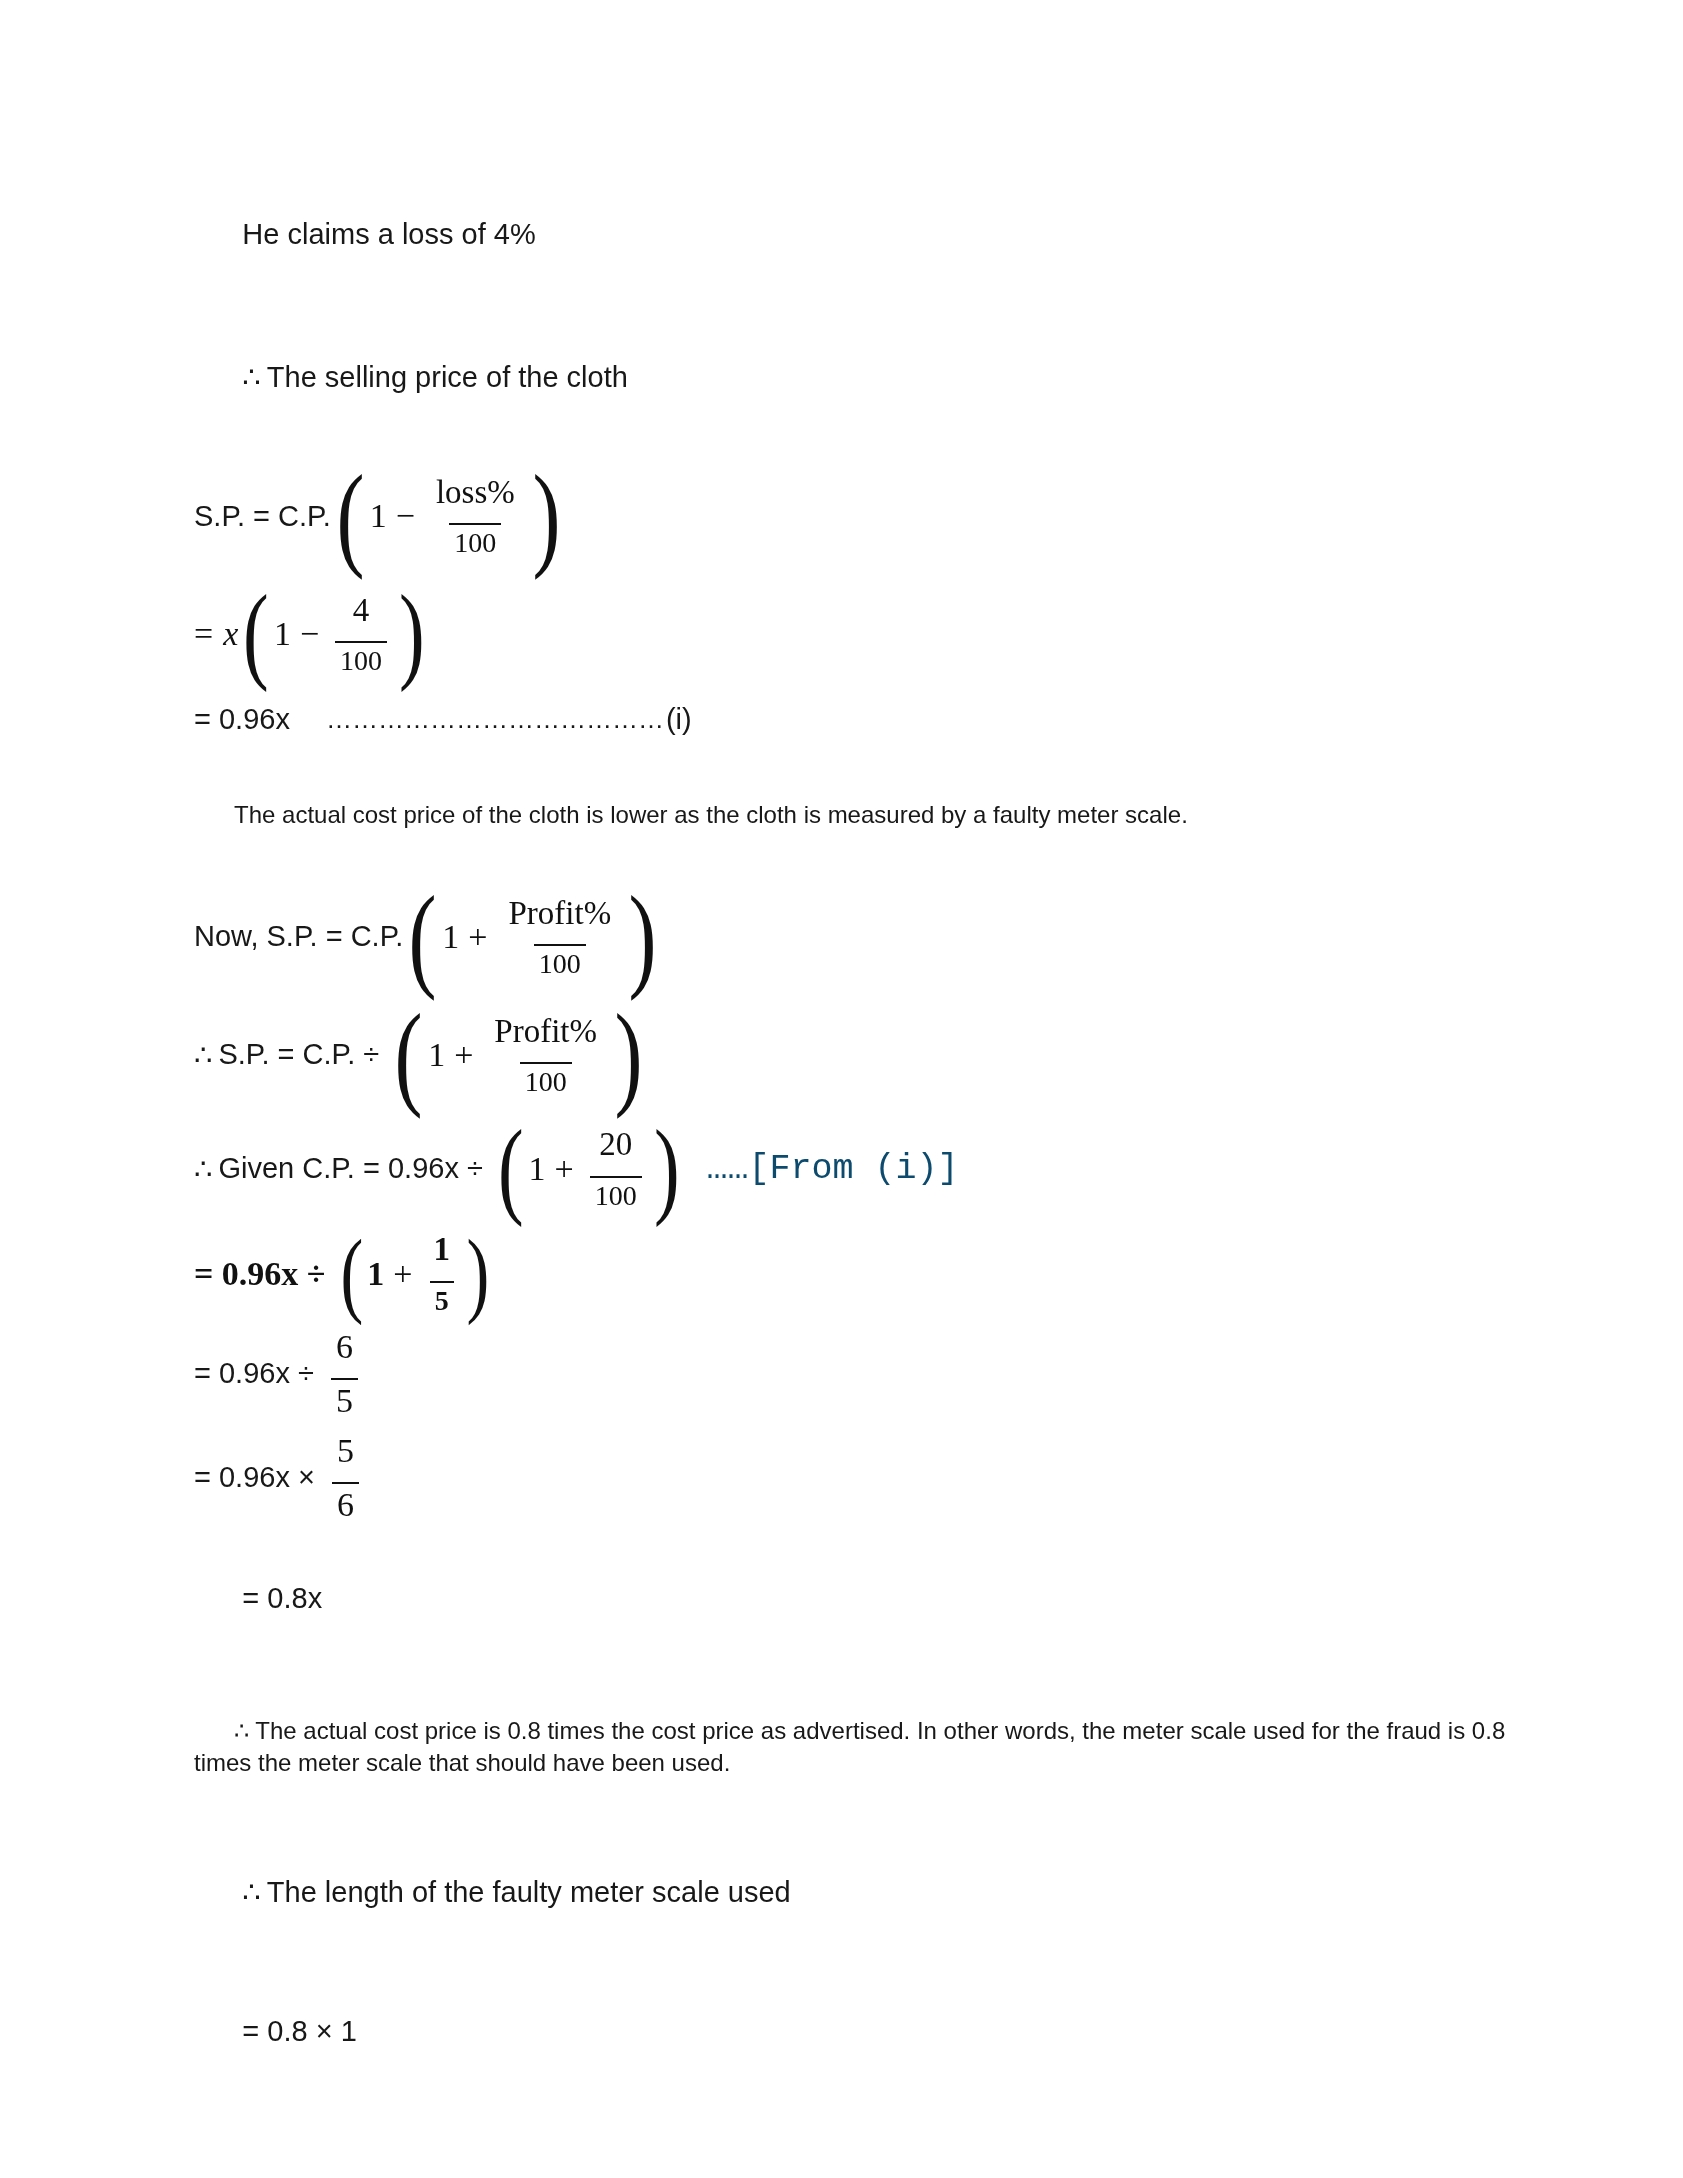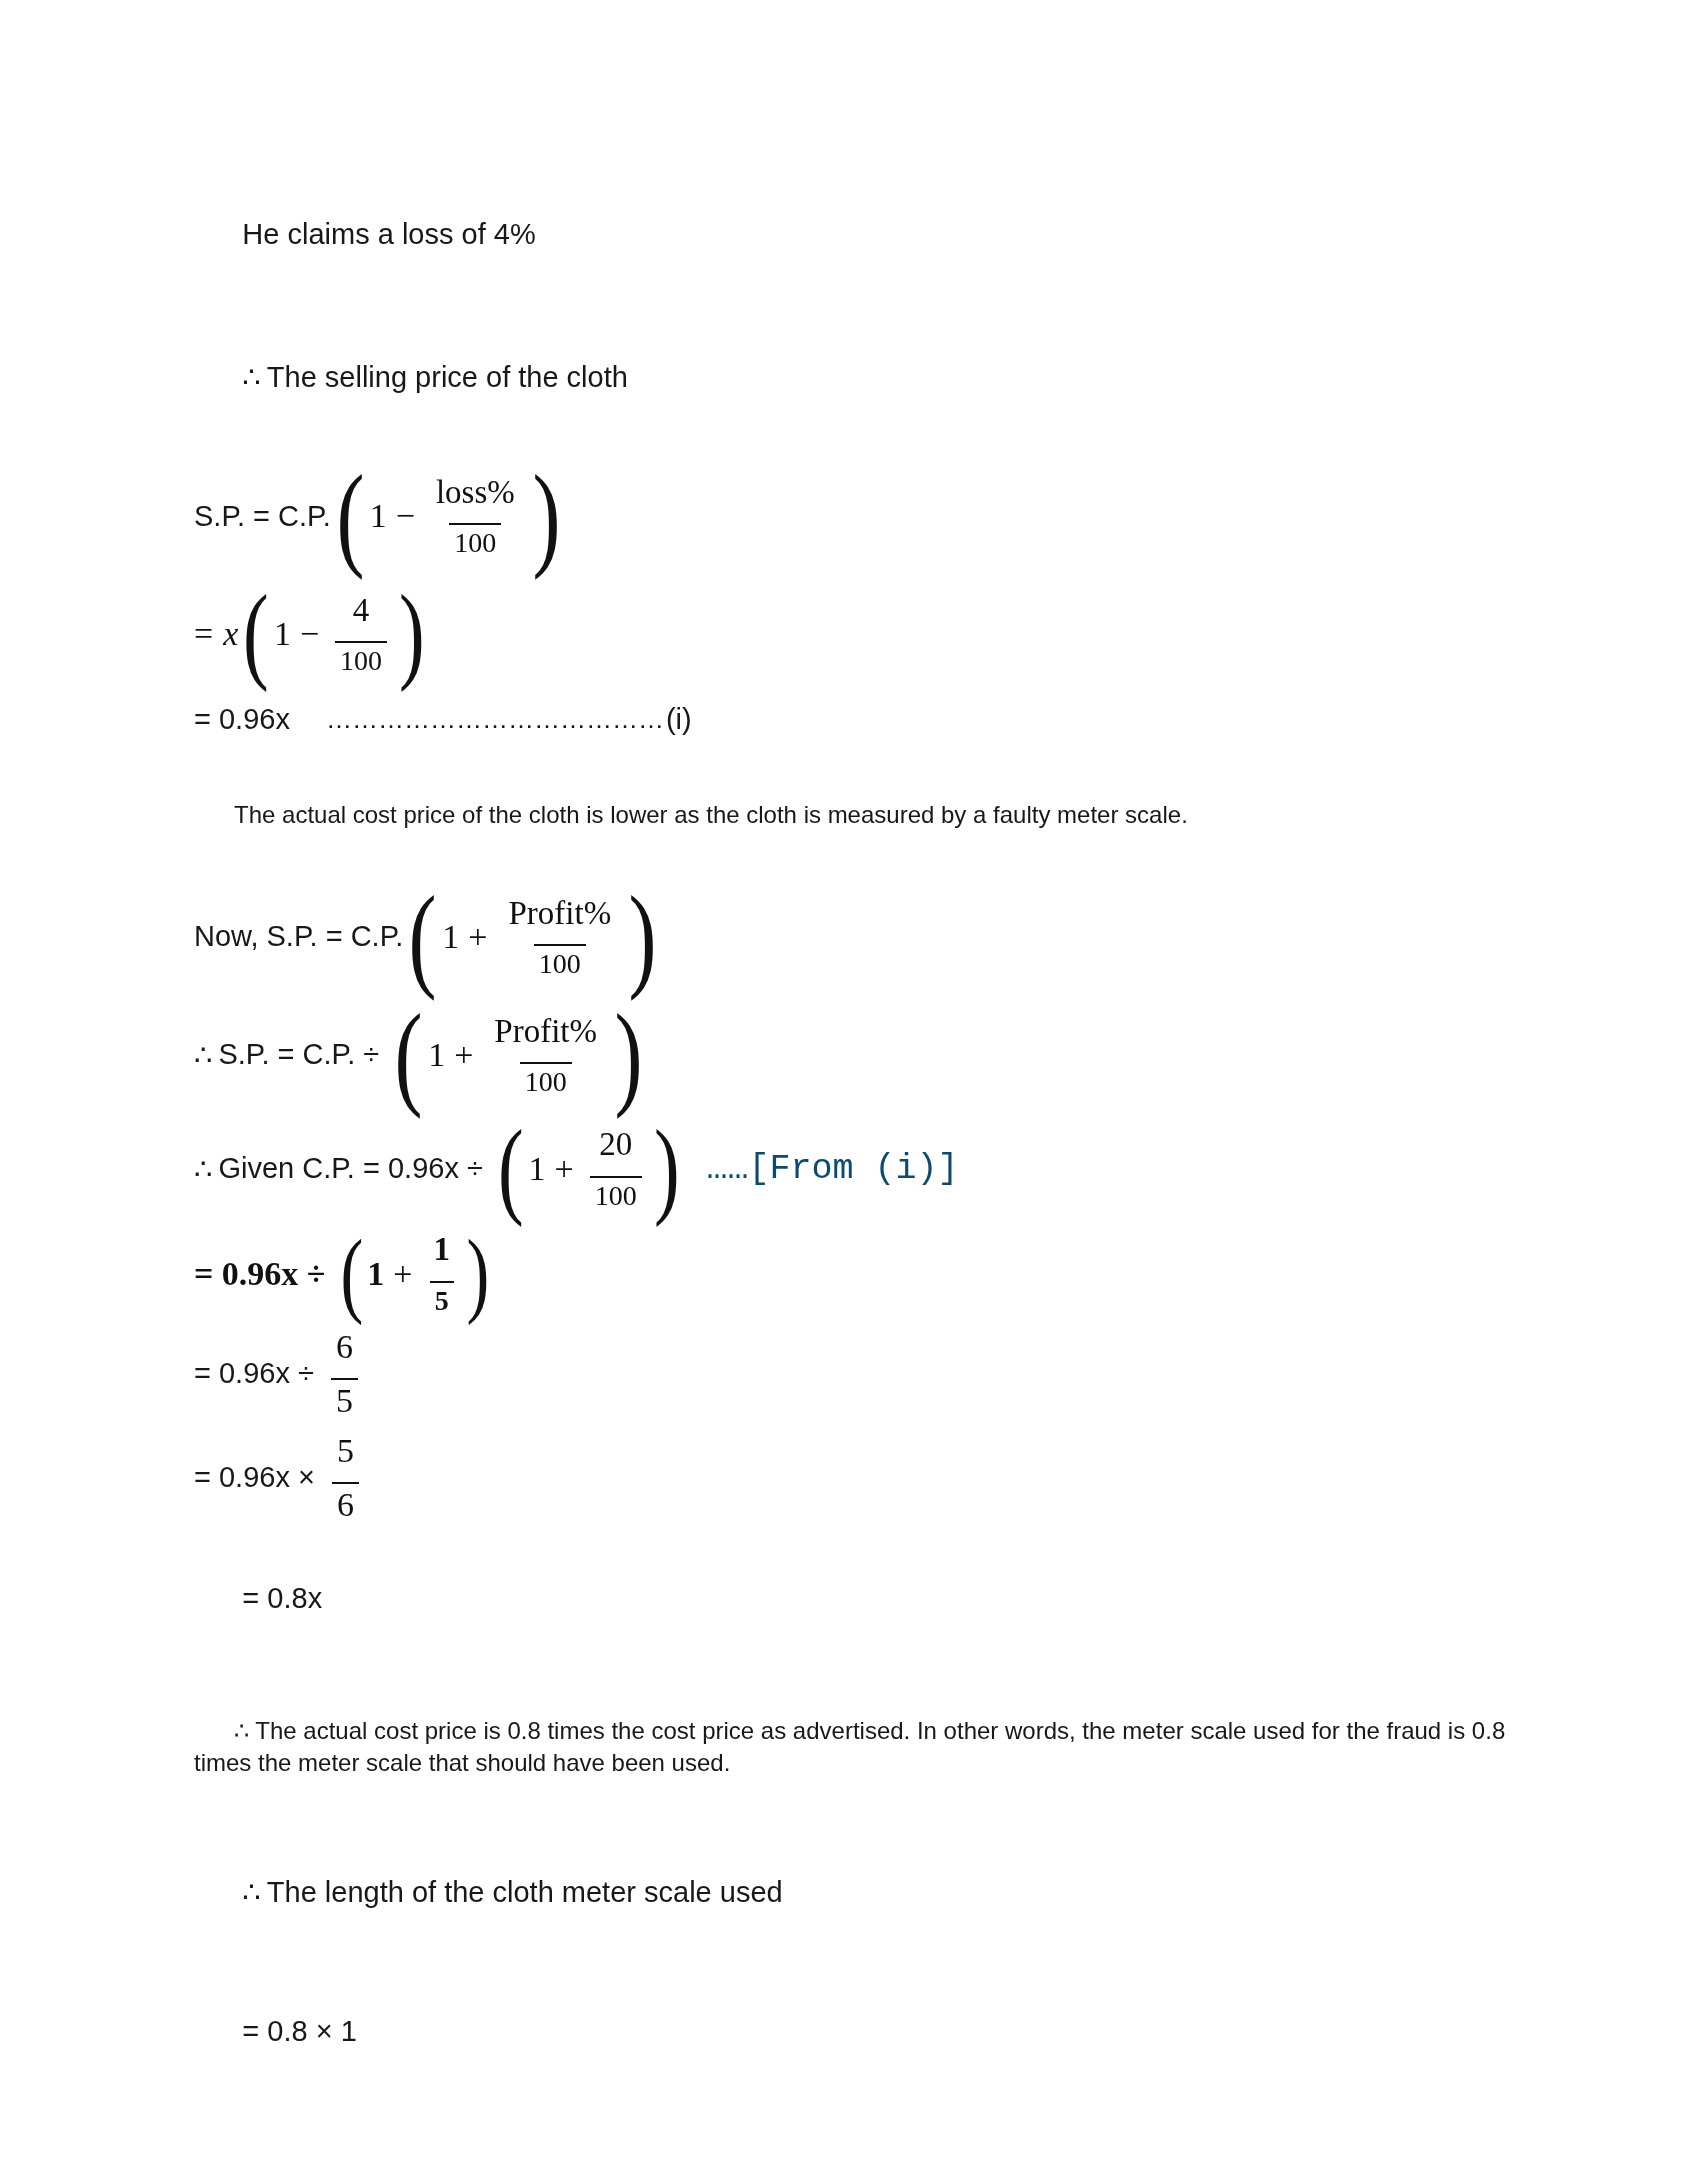--- a/index.html
+++ b/index.html
@@ -269,21 +269,21 @@
 
     <div class="line" style="margin-bottom:28px;">
       <span>= 0.8x</span>
     </div>
 
     <div class="line para" style="margin-bottom:26px;">
       <span class="therefore">∴</span><span>The actual cost price is 0.8 times the cost price as advertised. In other words, the meter scale used for the fraud is 0.8 times the meter scale that should have been used.</span>
     </div>
 
     <div class="line" style="margin-bottom:26px;">
-      <span class="therefore">∴</span><span>The length of the cloth meter scale used</span>
+      <span class="therefore">∴</span><span>The length of the faulty meter scale used</span>
     </div>
 
     <div class="line" style="margin-bottom:26px;">
       <span>= 0.8 × 1</span>
     </div>
 
   </div>
 </div>
 
 

